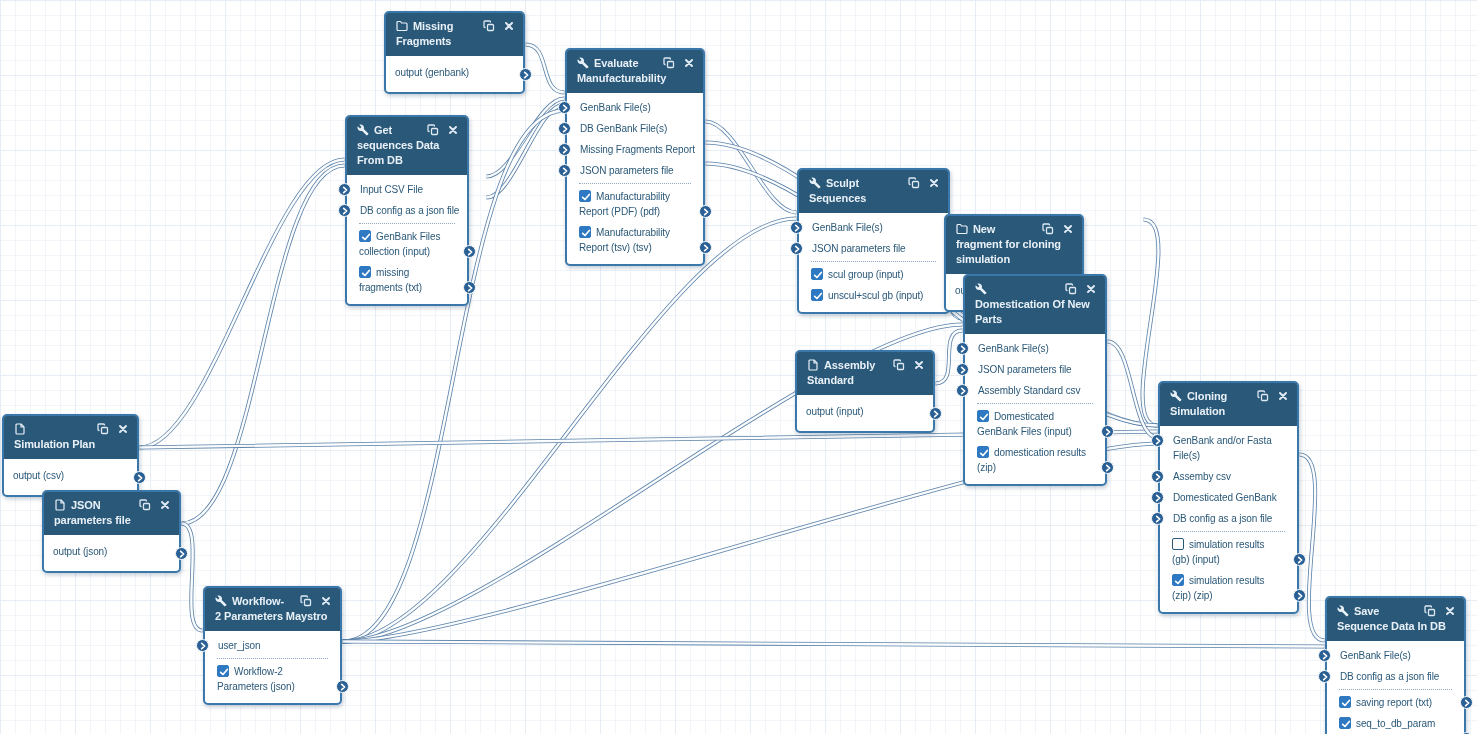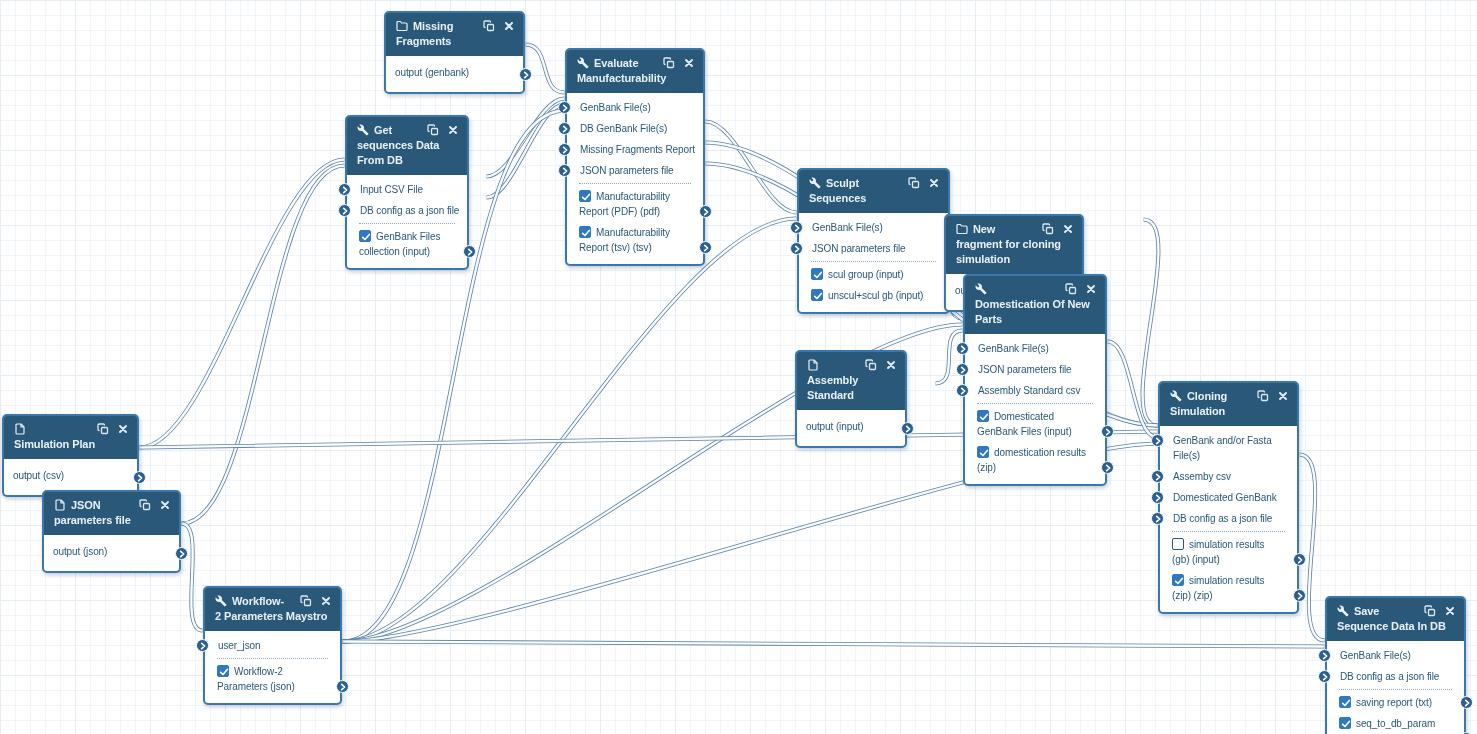--- a/index.html
+++ b/index.html
@@ -182,20 +182,27 @@
             </svg>
           </div><span>DB config as a json file</span></div>
         <div class="divider"></div>
         <div class="row out"><span class="cb checked"><svg viewBox="0 0 24 24" fill="none" stroke="#ffffff" stroke-width="4" stroke-linecap="round" stroke-linejoin="round">
               <polyline points="4 13 9.5 18 20 6"></polyline>
             </svg></span><span>GenBank Files collection (input)</span><div class="port pout">
             <svg viewBox="0 0 24 24" fill="none" stroke="#ffffff" stroke-width="5" stroke-linecap="round" stroke-linejoin="round">
               <polyline points="8 4 17 12 8 20"></polyline>
             </svg>
           </div></div>
+        <div class="row out"><span class="cb checked"><svg viewBox="0 0 24 24" fill="none" stroke="#ffffff" stroke-width="4" stroke-linecap="round" stroke-linejoin="round">
+              <polyline points="4 13 9.5 18 20 6"></polyline>
+            </svg></span><span>missing fragments (txt)</span><div class="port pout">
+            <svg viewBox="0 0 24 24" fill="none" stroke="#ffffff" stroke-width="5" stroke-linecap="round" stroke-linejoin="round">
+              <polyline points="8 4 17 12 8 20"></polyline>
+            </svg>
+          </div></div>
       </div>
     </div>
     <div class="node" style="left: 797px; top: 168px; width: 153px;">
       <div class="hdr"><span class="actions"><span class="abtn"><svg viewBox="0 0 24 24" fill="none" stroke="currentColor" stroke-width="2.6">
               <rect x="9" y="9" width="12" height="12" rx="2"></rect>
               <path d="M5 15H4a2 2 0 0 1-2-2V4a2 2 0 0 1 2-2h9a2 2 0 0 1 2 2v1"></path>
             </svg></span><span class="abtn"><svg viewBox="0 0 24 24" fill="none" stroke="currentColor" stroke-width="4" stroke-linecap="round">
               <path d="M6 6L18 18M18 6L6 18"></path>
             </svg></span></span><span class="ticon"><svg viewBox="0 0 24 24" fill="currentColor">
             <path d="M22.7 19l-9.1-9.1c.9-2.3.4-5-1.5-6.9-2-2-5-2.4-7.4-1.3L9 6 6 9 1.6 4.7C.4 7.1.9 10.1 2.9 12.1c1.9 1.9 4.6 2.4 6.9 1.5l9.1 9.1c.4.4 1 .4 1.4 0l2.3-2.3c.5-.4.5-1.1.1-1.4z"></path>
@@ -280,21 +287,21 @@
           </div></div>
         <div class="row out"><span class="cb checked"><svg viewBox="0 0 24 24" fill="none" stroke="#ffffff" stroke-width="4" stroke-linecap="round" stroke-linejoin="round">
               <polyline points="4 13 9.5 18 20 6"></polyline>
             </svg></span><span>domestication results (zip)</span><div class="port pout">
             <svg viewBox="0 0 24 24" fill="none" stroke="#ffffff" stroke-width="5" stroke-linecap="round" stroke-linejoin="round">
               <polyline points="8 4 17 12 8 20"></polyline>
             </svg>
           </div></div>
       </div>
     </div>
-    <div class="node" style="left: 795px; top: 350px; width: 112px;">
+    <div class="node" style="left: 795px; top: 350px; width: 140px;">
       <div class="hdr"><span class="actions"><span class="abtn"><svg viewBox="0 0 24 24" fill="none" stroke="currentColor" stroke-width="2.6">
               <rect x="9" y="9" width="12" height="12" rx="2"></rect>
               <path d="M5 15H4a2 2 0 0 1-2-2V4a2 2 0 0 1 2-2h9a2 2 0 0 1 2 2v1"></path>
             </svg></span><span class="abtn"><svg viewBox="0 0 24 24" fill="none" stroke="currentColor" stroke-width="4" stroke-linecap="round">
               <path d="M6 6L18 18M18 6L6 18"></path>
             </svg></span></span><span class="ticon"><svg viewBox="0 0 24 24" fill="none" stroke="currentColor" stroke-width="2.4" stroke-linejoin="round">
             <path d="M14 2H6a2 2 0 0 0-2 2v16a2 2 0 0 0 2 2h12a2 2 0 0 0 2-2V8z"></path>
             <polyline points="14 2 14 8 20 8"></polyline>
           </svg></span><span>Assembly Standard</span></div>
       <div class="body">

